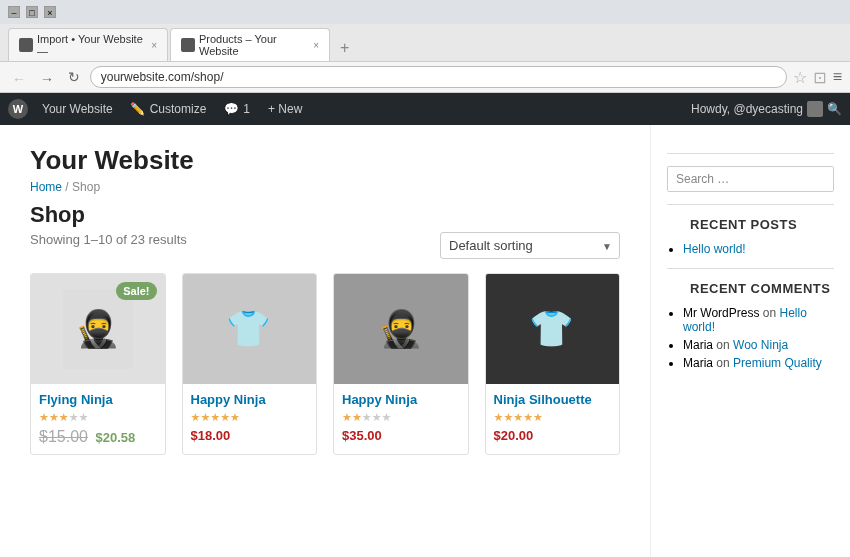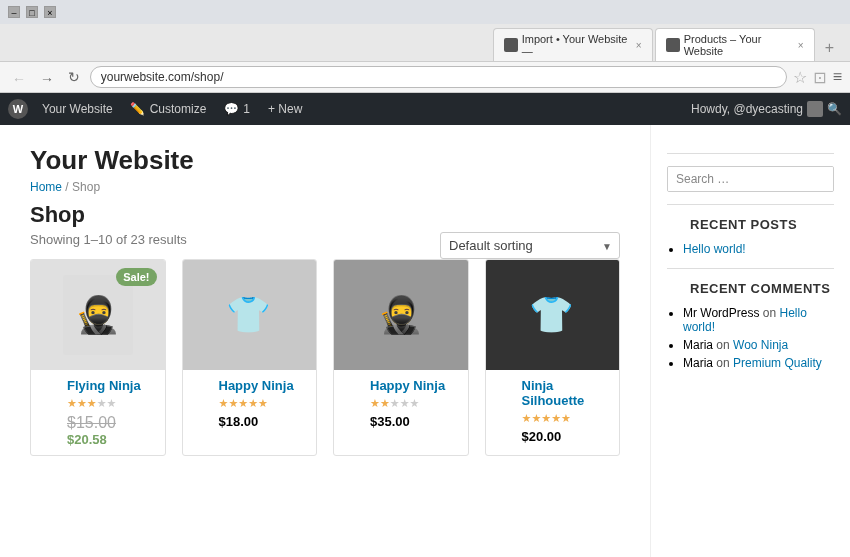--- a/index.html
+++ b/index.html
@@ -4,21 +4,21 @@
   <style>
     * { margin: 0; padding: 0; box-sizing: border-box; }
     body { font-family: Arial, sans-serif; font-size: 13px; background: #f1f1f1; width: 850px; height: 557px; overflow: hidden; }
 
     
     .browser-chrome { background: #e8e8e8; border-bottom: 1px solid #ccc; }
     .title-bar { display: flex; align-items: center; justify-content: space-between; padding: 6px 8px; background: #dee1e6; }
     .title-bar-left { display: flex; align-items: center; gap: 4px; }
     .window-controls { display: flex; gap: 6px; }
     .wc-btn { width: 12px; height: 12px; border-radius: 0; background: #aaa; border: 1px solid #999; font-size: 9px; line-height: 12px; text-align: center; cursor: pointer; }
-    .tab-bar { display: flex; align-items: flex-end; padding: 4px 8px 0; gap: 2px; justify-content: flex-end; }
+    .tab-bar { display: flex; align-items: flex-end; padding: 4px 8px 0; gap: 2px; }
     .tab { display: flex; align-items: center; gap: 4px; padding: 4px 10px; background: #f5f5f5; border: 1px solid #ccc; border-bottom: none; border-radius: 4px 4px 0 0; font-size: 11px; color: #333; cursor: pointer; max-width: 160px; }
     .tab.active { background: #fff; z-index: 1; }
     .tab-favicon { width: 14px; height: 14px; background: #555; border-radius: 2px; flex-shrink: 0; }
     .tab-close { margin-left: 4px; font-size: 10px; color: #888; cursor: pointer; }
     .tab-new { padding: 4px 8px; font-size: 16px; color: #888; cursor: pointer; }
     .address-bar { display: flex; align-items: center; padding: 4px 8px; background: #f5f5f5; border-top: 1px solid #ccc; gap: 6px; }
     .nav-btn { font-size: 14px; color: #666; cursor: pointer; padding: 2px 4px; }
     .nav-btn.disabled { color: #bbb; }
     .address-input { flex: 1; border: 1px solid #bbb; border-radius: 12px; padding: 3px 10px; font-size: 12px; background: #fff; color: #333; }
     .star-btn { font-size: 16px; color: #aaa; cursor: pointer; }
@@ -36,36 +36,36 @@
     .page-wrapper { background: #fff; display: flex; height: calc(557px - 32px - 76px); overflow: hidden; }
 
     .main-content { flex: 1; padding: 20px 30px; overflow-y: auto; }
     .site-title { font-size: 26px; font-weight: bold; color: #222; margin-bottom: 4px; }
     .site-tagline { font-size: 13px; color: #777; margin-bottom: 20px; }
     .breadcrumb { font-size: 12px; color: #888; margin-bottom: 8px; }
     .breadcrumb a { color: #0073aa; text-decoration: none; }
     .shop-heading { font-size: 22px; font-weight: bold; color: #222; margin-bottom: 4px; }
     .showing-text { font-size: 13px; color: #777; margin-bottom: 12px; }
 
-    .shop-toolbar { display: flex; align-items: center; justify-content: space-between; }
+    .shop-toolbar { display: flex; align-items: center; justify-content: space-between; margin-bottom: 14px; }
     .sort-select { border: 1px solid #ccc; border-radius: 3px; padding: 5px 24px 5px 8px; font-size: 13px; color: #444; background: #fff; appearance: none; cursor: pointer; min-width: 180px; }
     .sort-wrapper { position: relative; display: inline-block; }
     .sort-arrow { position: absolute; right: 8px; top: 50%; transform: translateY(-50%); color: #666; font-size: 10px; pointer-events: none; }
 
     .products-grid { display: grid; grid-template-columns: repeat(4, 1fr); gap: 16px; }
     .product-card { border: 1px solid #e0e0e0; border-radius: 3px; overflow: hidden; background: #fff; position: relative; }
     .product-img { width: 100%; height: 110px; background: #f0f0f0; display: flex; align-items: center; justify-content: center; position: relative; overflow: hidden; }
     .sale-badge { position: absolute; top: 8px; right: 8px; background: #77a464; color: #fff; font-size: 11px; font-weight: bold; padding: 3px 7px; border-radius: 50px; z-index: 2; }
-    .product-info { padding: 8px; margin-left: 28px; }
+    .product-info { padding: 8px; }
     .product-name { font-size: 13px; color: #0073aa; font-weight: 600; margin-bottom: 4px; text-decoration: none; display: block; }
     .stars { color: #f0ad4e; font-size: 11px; margin-bottom: 4px; }
     .star-empty { color: #ccc; }
     .price-old { font-size: 16px; color: #aaa; text-decoration: line-through; margin-right: 4px; }
     .price-current { font-size: 13px; color: #77a464; font-weight: bold; }
-    .price-regular { font-size: 13px; color: #000000; font-weight: bold; }
+    .price-regular { font-size: 13px; color: #b91c1c; font-weight: bold; }
 
     
     .sidebar { width: 200px; padding: 16px; border-left: 1px solid #eee; flex-shrink: 0; background: #fff; }
     .sidebar-divider { border: none; border-top: 1px solid #ddd; margin: 12px 0; }
     .sidebar-section-title { font-size: 13px; font-weight: bold; color: #333; text-transform: uppercase; letter-spacing: 0.5px; margin-bottom: 10px; padding-left: 23px; }
     .search-box { display: flex; border: 1px solid #ccc; border-radius: 2px; overflow: hidden; margin-bottom: 4px; }
     .search-input { flex: 1; border: none; padding: 5px 8px; font-size: 12px; outline: none; color: #888; }
     .sidebar-list { list-style: disc; padding-left: 16px; margin-bottom: 12px; }
     .sidebar-list li { margin-bottom: 4px; font-size: 12px; }
     .sidebar-list li a { color: #0073aa; text-decoration: none; }

